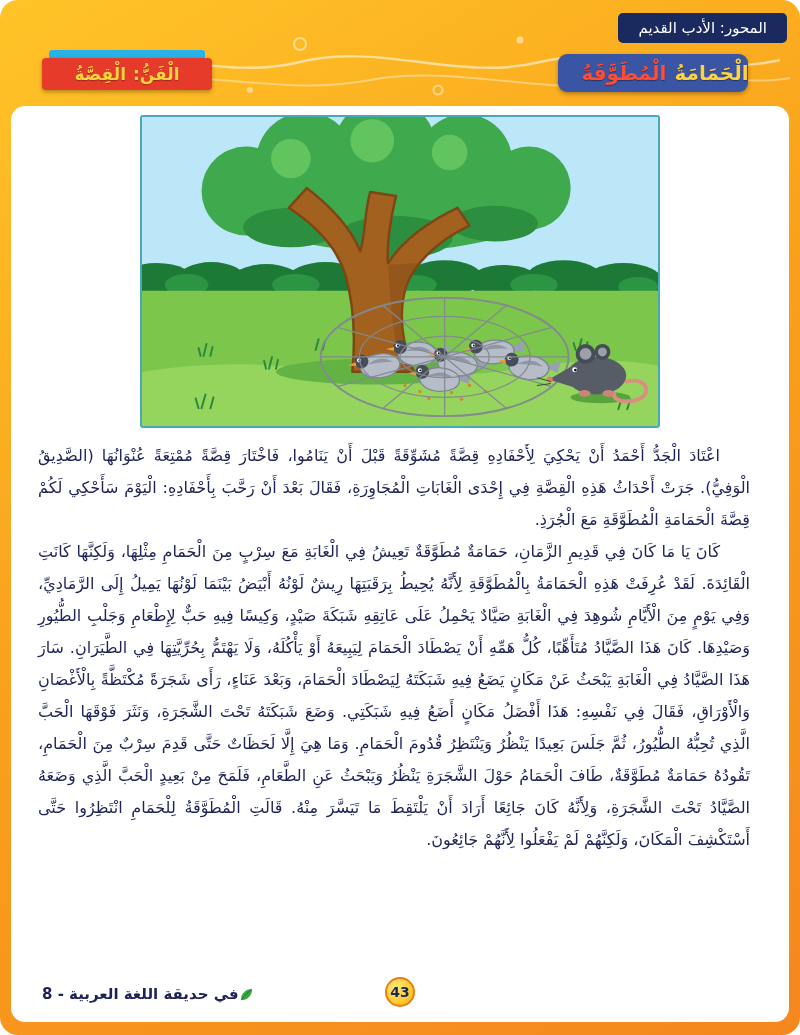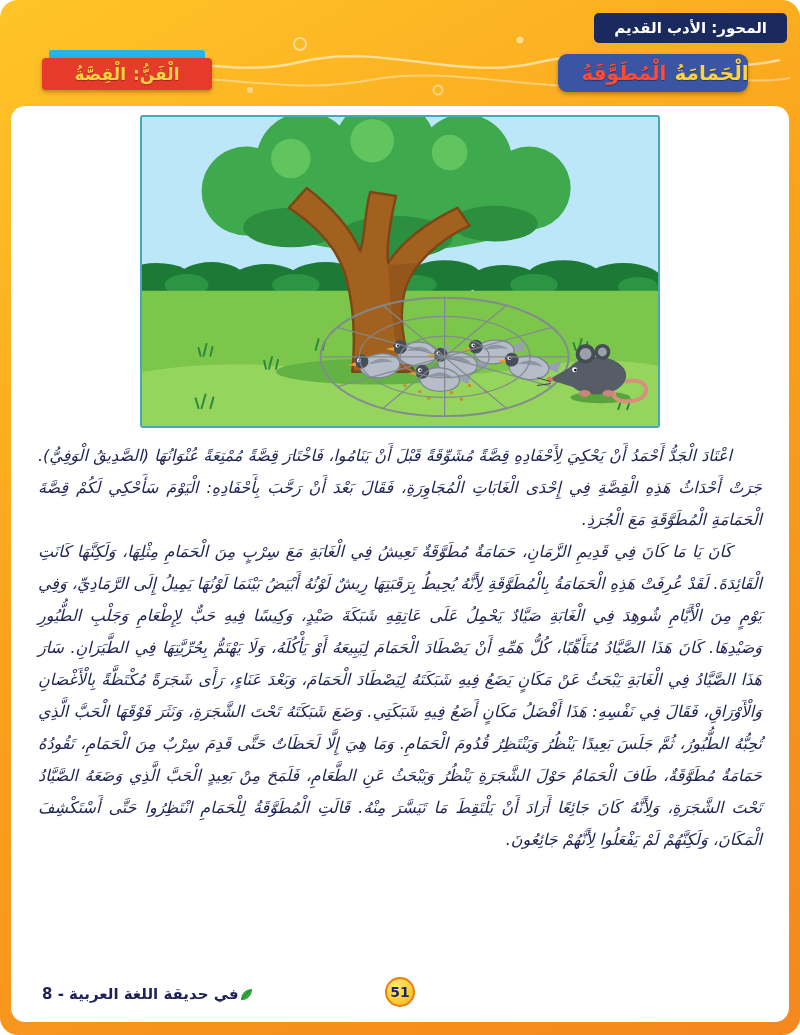--- a/index.html
+++ b/index.html
@@ -12,21 +12,21 @@
     border-radius: 18px; overflow: hidden;
   }
   .content {
     position: absolute; left: 11px; right: 11px; top: 106px; bottom: 13px;
     background: #ffffff; border-radius: 14px; z-index: 1;
   }
   .waves { position: absolute; top: 0; left: 0; width: 800px; height: 106px; z-index: 2; }
 
   .topic-badge {
     position: absolute; top: 13px; right: 13px; height: 30px; padding: 0 20px;
-    background: var(--topic-navy, #1b2a5e); color: #ffffff; font-weight: bold; font-size: 15px;
+    background: var(--topic-navy, #1b2a5e); color: #ffffff; font-weight: normal; font-size: 15px;
     display: flex; align-items: center; border-radius: 5px; direction: rtl; z-index: 3;
   }
   .title-box {
     position: absolute; top: 54px; right: 52px; width: 190px; height: 38px;
     background: var(--title-blue, #3a55a4); border-radius: 9px;
     display: flex; align-items: center; justify-content: center; gap: 8px; direction: rtl;
     font-weight: bold; font-size: 20px; box-shadow: 0 2px 4px rgba(0,0,0,.3); z-index: 3;
   }
   .title-w1 { color: var(--accent-yellow, #ffd23f); text-shadow: 0 1px 1px rgba(0,0,0,.35); text-align: center; }
   .title-w2 { color: var(--title-red, #ff4d35); text-shadow: 0 1px 1px rgba(0,0,0,.35); margin-left: 24px; }
@@ -40,23 +40,23 @@
     box-shadow: 0 2px 4px rgba(0,0,0,.3); text-shadow: 0 1px 1px rgba(0,0,0,.3);
   }
 
   .illustration {
     position: absolute; top: 115px; left: 140px; width: 520px; height: 313px;
     border: 2px solid #49a7ba; border-radius: 3px; overflow: hidden; z-index: 2; background: #bce7f8;
   }
   .illustration svg { display: block; }
 
   .story {
-    position: absolute; top: 440px; left: 38px; right: 38px; z-index: 2;
+    position: absolute; top: 440px; left: 38px; right: 50px; z-index: 2;
     direction: rtl; text-align: justify; color: var(--body-text, #1e2357);
-    font-size: 16px; line-height: 32px; font-style: italic;
+    font-size: 16px; line-height: 32px;
   }
   .story p { text-indent: 30px; margin: 0; }
 
   .footer-title {
     position: absolute; bottom: 32px; left: 42px; z-index: 2;
     direction: rtl; color: var(--body-text, #1e2357); font-weight: bold; font-size: 15px;
     display: flex; align-items: center; 
   }
   .page-badge {
     position: absolute; bottom: 28px; left: 50%; transform: translateX(-50%); z-index: 2;
@@ -225,16 +225,16 @@
     <span style="display:inline-flex;">
       <svg width="15" height="15" viewBox="0 0 16 16">
           <path d="M2,14 C2,7 7,2 14,2 C14,9 9,14 2,14 Z" fill="#3aa63f"></path>
           <path d="M3,13 C6,9 9,6 13,3" stroke="#1d7a2a" stroke-width="1" fill="none"></path>
         </svg>
     </span>
     <span>في حديقة اللغة العربية - 8</span>
   </div>
 
   <div class="page-badge">
-    <span>51</span>
+    <span>43</span>
   </div>
 
 </div>
 
 </body></html>

